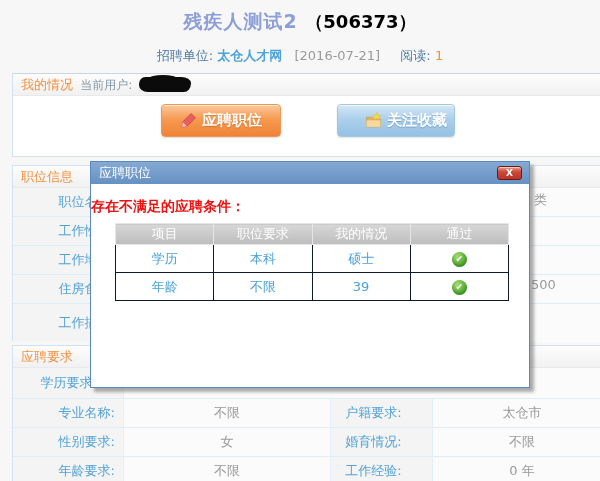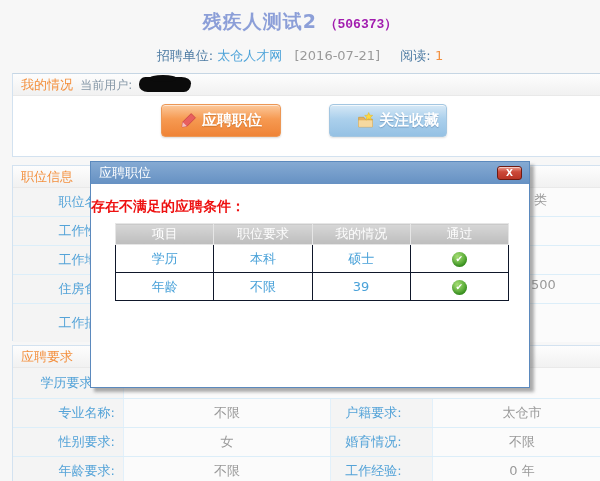--- a/index.html
+++ b/index.html
@@ -4,24 +4,24 @@
 <style>
   * { margin:0; padding:0; box-sizing:border-box; }
   html,body { width:600px; height:481px; }
   body {
     position:relative; overflow:hidden; background:#f7f7f7;
     font-family:"DejaVu Sans","Liberation Sans",sans-serif;
   }
   
   .page-title { position:absolute; top:9px; left:0; width:100%; text-align:center;
     font-size:19px; font-weight:bold; color:#8c9fd8; letter-spacing:1px; }
-  .job-id { font-size:13px; color:#a21caf; font-weight:bold; letter-spacing:0;font-family:Liberation Mono, monospace; }
+  .job-id { font-size:18px; color:#000000; font-weight:bold; letter-spacing:0; }
   .page-sub { position:absolute; top:47px; left:0; width:100%; text-align:center;
     font-size:13px; color:#4d7ba3; }
-  .sub-recruiter { color:#4da3d9; }
+  .sub-recruiter { color:#4da3d9;font-weight:bold; }
   .sub-date { color:#9a9a9a; margin-left:8px; }
   .sub-views-label { margin-left:16px; }
   .sub-views { color:#f3903f; }
   
   .panel { position:absolute; left:12px; width:600px; background:#fff;
     border:1px solid #d3e2f0; }
   #panel-ops  { top:73px;  height:84px; border-top-color:#c6d6e4; }
   #panel-info { top:165px; height:176px; }
   #panel-req  { top:345px; height:140px; }
   .panel-header { height:22px; line-height:21px; padding-left:8px; font-size:13px;
@@ -34,21 +34,21 @@
   .redact::after { content:""; position:absolute; left:10px; top:-2px; width:28px;
     height:7px; background:#0b0b0b; border-radius:50%; }
   
   .btn { position:absolute; height:33px; border-radius:4px; font-size:15px;
     font-weight:bold; color:#fff; display:flex; align-items:center;
     justify-content:center; gap:5px; cursor:pointer; }
   #btn-apply { left:148px; top:30px; width:120px;
     background:linear-gradient(#fcc99c,#f69a52 45%,#ef8336);
     border:1px solid #ec9755; text-shadow:0 1px 1px rgba(180,95,20,.55);
     box-shadow:0 1px 2px rgba(0,0,0,.15), inset 0 1px 0 rgba(255,255,255,.55); }
-  #btn-fav { left:316px; top:30px; width:118px;
+  #btn-fav { left:324px; top:30px; width:118px;
     background:linear-gradient(#d6e8f6,#abd0ec 45%,#95c1e4);
     border:1px solid #a3c6e1; text-shadow:0 1px 1px rgba(110,150,190,.85);
     box-shadow:0 1px 2px rgba(0,0,0,.12), inset 0 1px 0 rgba(255,255,255,.7);padding-left:20px; }
   .btn svg { display:block; }
   
   .info-row { display:flex; height:29px; line-height:28px; font-size:13px;
     border-bottom:1px solid #dceef9; }
   .info-row.tall { height:38px; line-height:37px; border-bottom:none; }
   .info-row.edu-row { height:31px; line-height:30px; }
   .cell-label { width:111px; background:#f4f4f4; color:#54a3d8; text-align:right;

